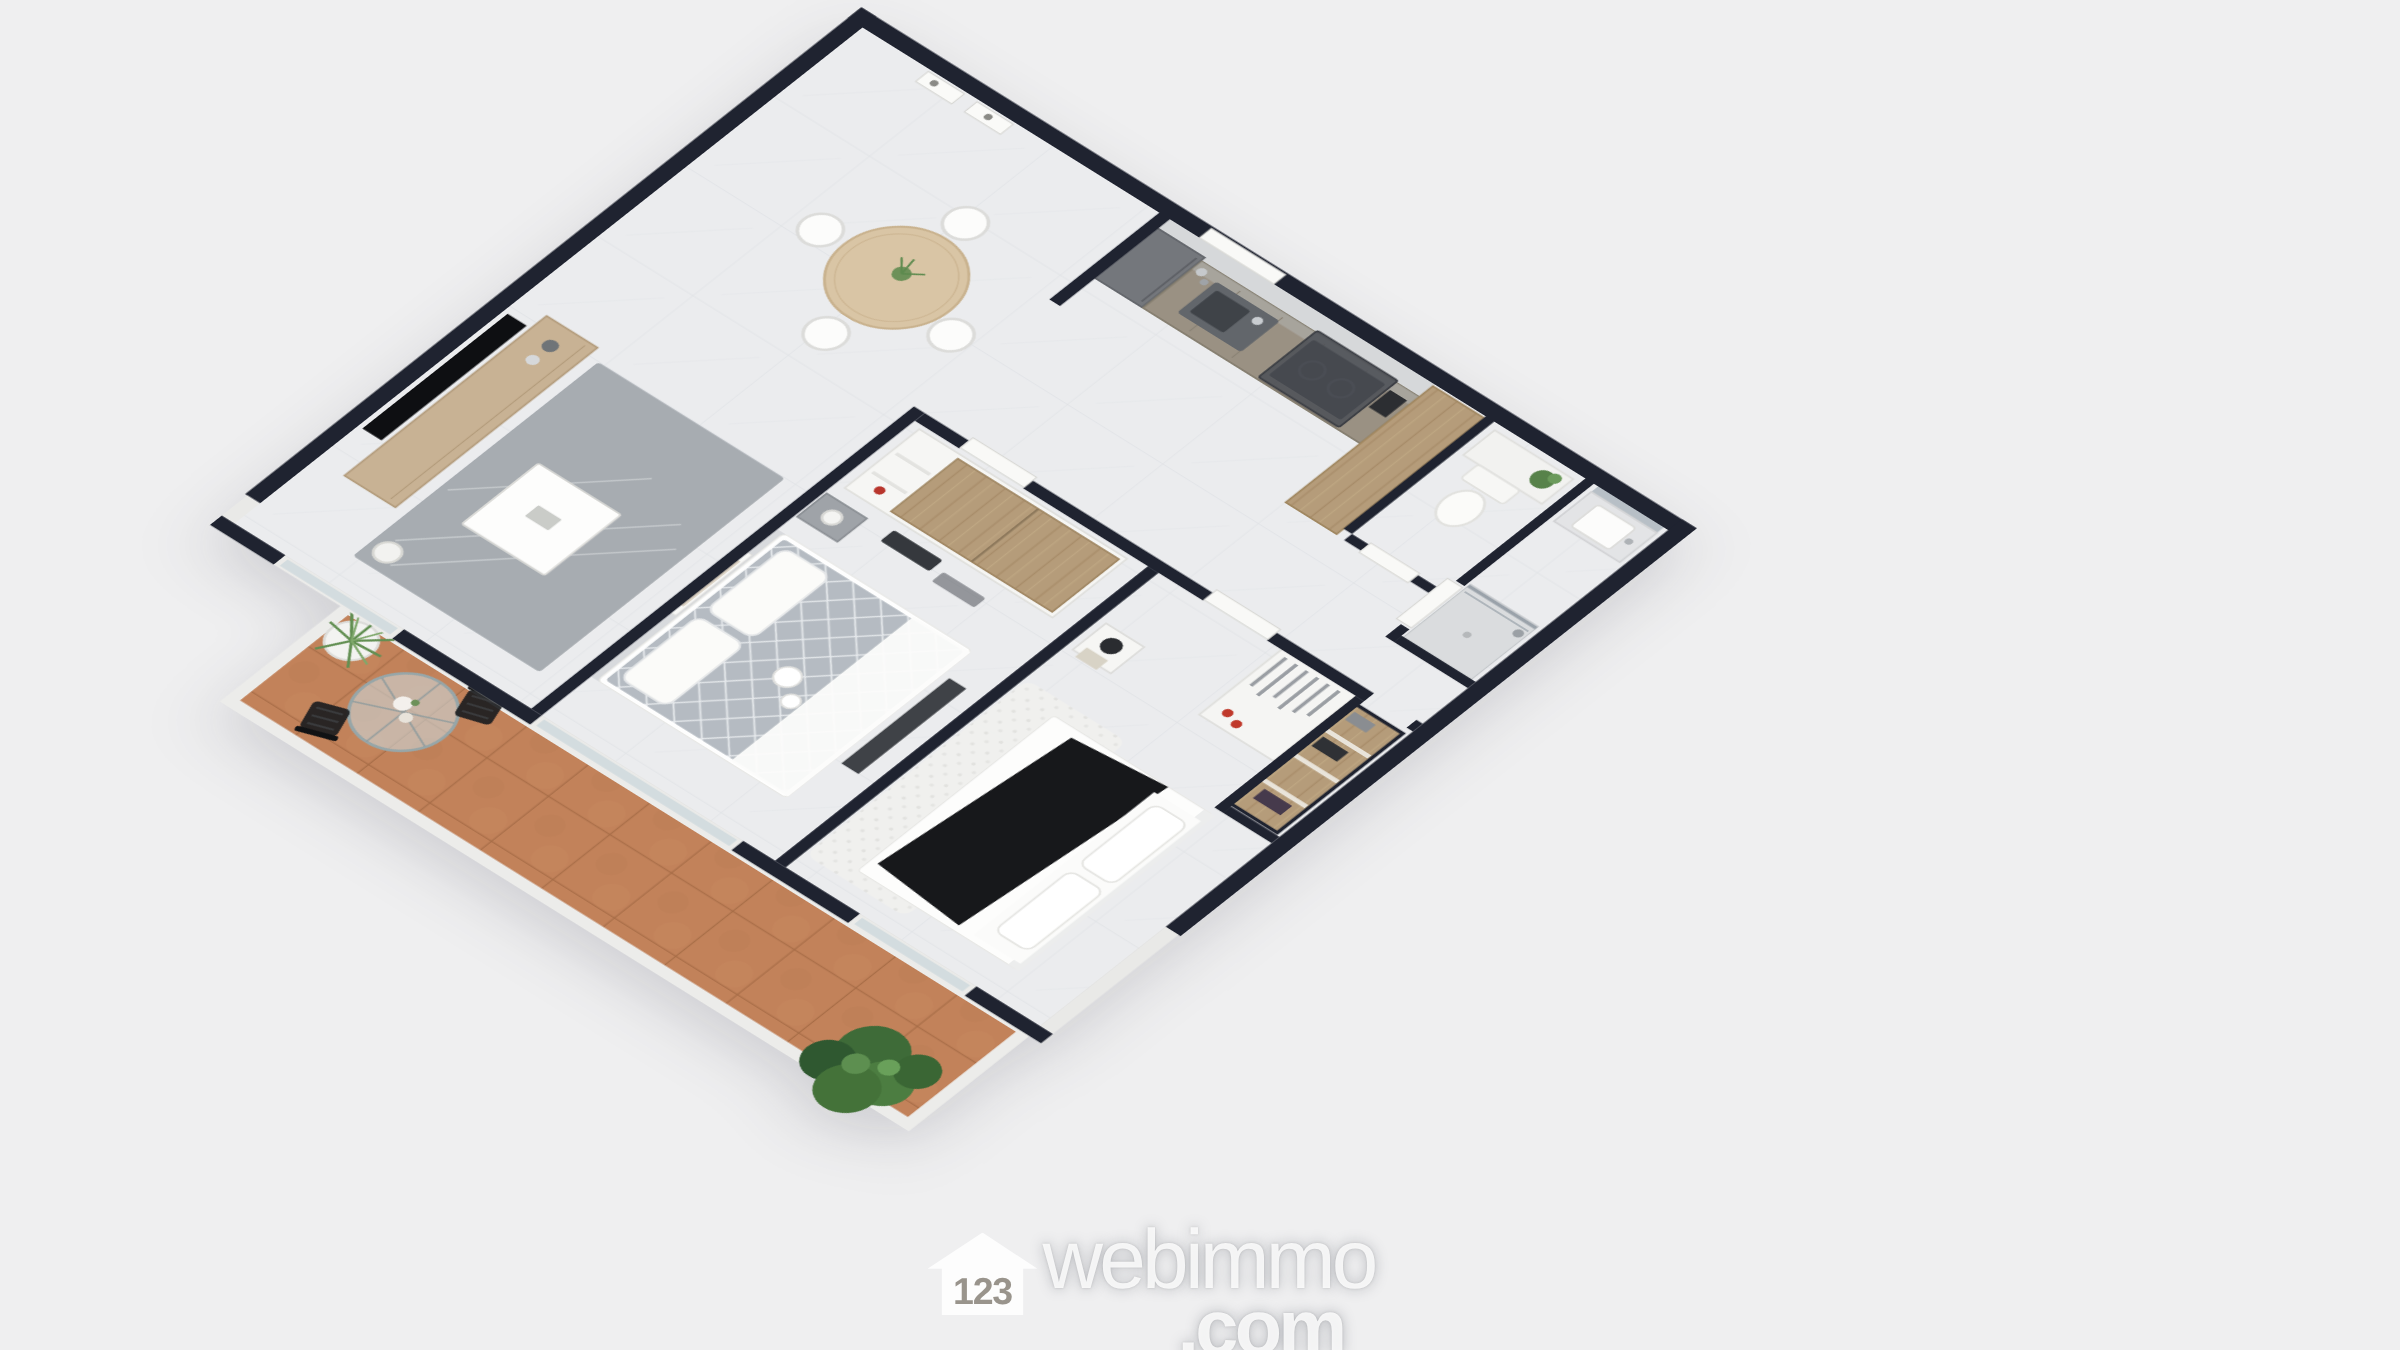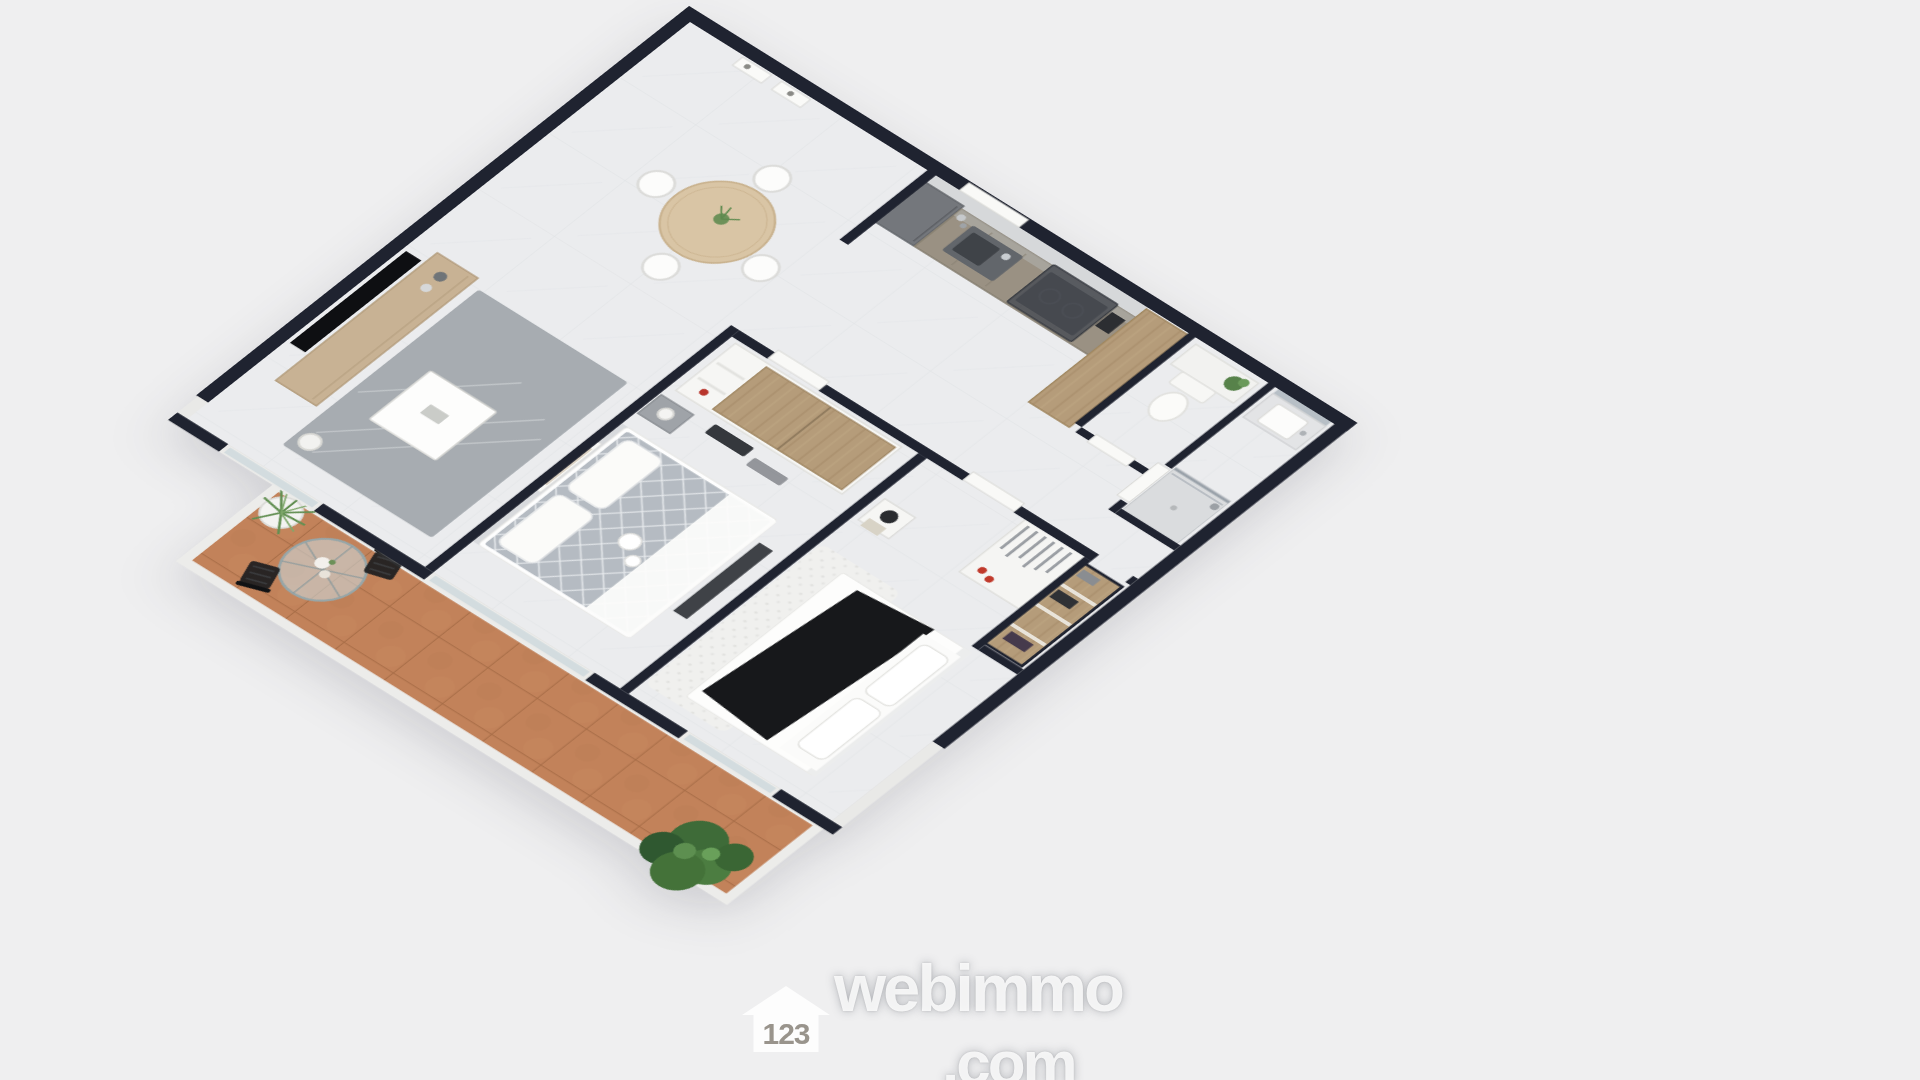--- a/index.html
+++ b/index.html
@@ -6,21 +6,21 @@
             font-family:"Liberation Sans", sans-serif;}
   .stage{position:relative;width:1718px;height:1080px;}
   svg{position:absolute;left:0;top:0;}
   .plan{filter:drop-shadow(10px 18px 26px rgba(35,40,58,0.16));}
   
   .wm{position:absolute;pointer-events:none;}
   #wm-house{left:742px;top:986px;width:88px;height:66px;background:rgba(255,255,255,0.84);
             clip-path:polygon(50% 0, 100% 44%, 87% 44%, 87% 100%, 13% 100%, 13% 44%, 0 44%);
             display:flex;align-items:flex-end;justify-content:center;padding-bottom:3px;box-sizing:border-box;}
   #wm-house span{font-size:30px;font-weight:700;color:rgba(148,142,134,0.95);letter-spacing:-1px;line-height:1;}
-  #wm-brand{left:834px;top:954px;font-size:67px;font-weight:700;letter-spacing:-3px;line-height:1;
+  #wm-brand{left:834px;top:974px;font-size:67px;font-weight:400;letter-spacing:-3px;line-height:1;
             color:rgba(255,255,255,0.85);text-shadow:0 0 10px rgba(90,95,105,0.38),0 0 2px rgba(120,120,120,0.3);}
   #wm-tld{left:942px;top:1032px;font-size:62px;font-weight:700;letter-spacing:-3px;line-height:1;
           color:rgba(255,255,255,0.85);text-shadow:0 0 10px rgba(90,95,105,0.38),0 0 2px rgba(120,120,120,0.3);}
 </style>
 </head>
 <body>
 
 <div class="stage">
 <svg width="1920" height="1080" viewBox="0 0 1920 1080" xmlns="http://www.w3.org/2000/svg">
   <defs>

